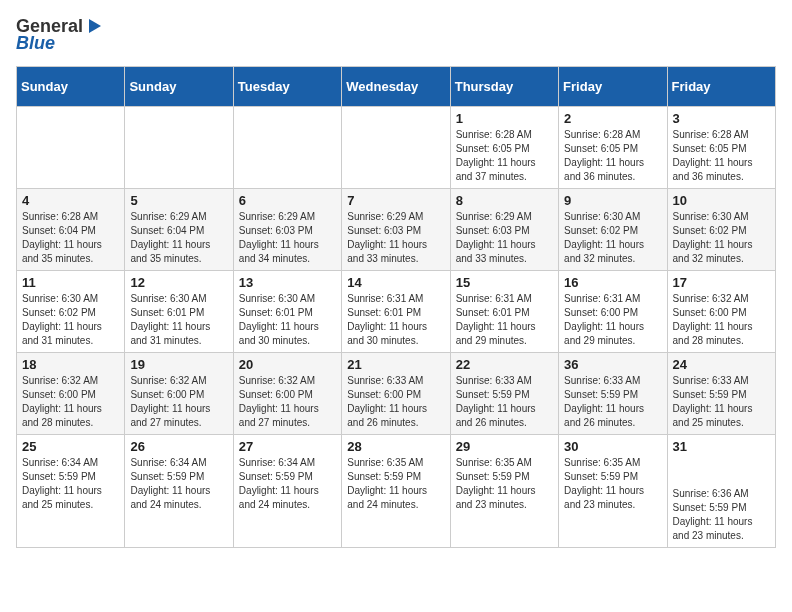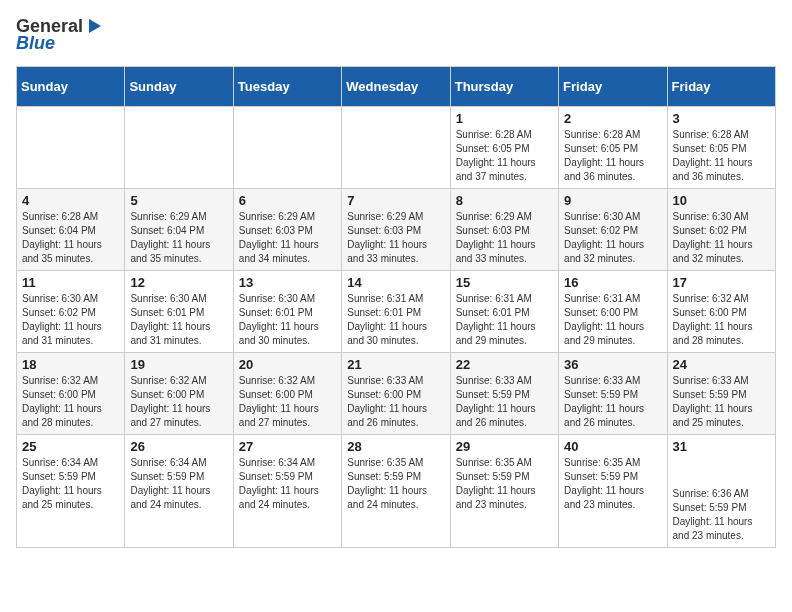--- a/index.html
+++ b/index.html
@@ -320,21 +320,21 @@
 and 24 minutes.</div>
         </td>
         <td>
           <div class="day-num">29</div>
           <div class="day-info" style="white-space: pre-line;">Sunrise: 6:35 AM
 Sunset: 5:59 PM
 Daylight: 11 hours
 and 23 minutes.</div>
         </td>
         <td>
-          <div class="day-num">40</div>
+          <div class="day-num">30</div>
           <div class="day-info" style="white-space: pre-line;">Sunrise: 6:35 AM
 Sunset: 5:59 PM
 Daylight: 11 hours
 and 23 minutes.</div>
         </td>
         <td>
           <div class="day-num">31</div>
           <div class="day-info" style="white-space: pre-line; margin-top: 33px;">Sunrise: 6:36 AM
 Sunset: 5:59 PM
 Daylight: 11 hours

